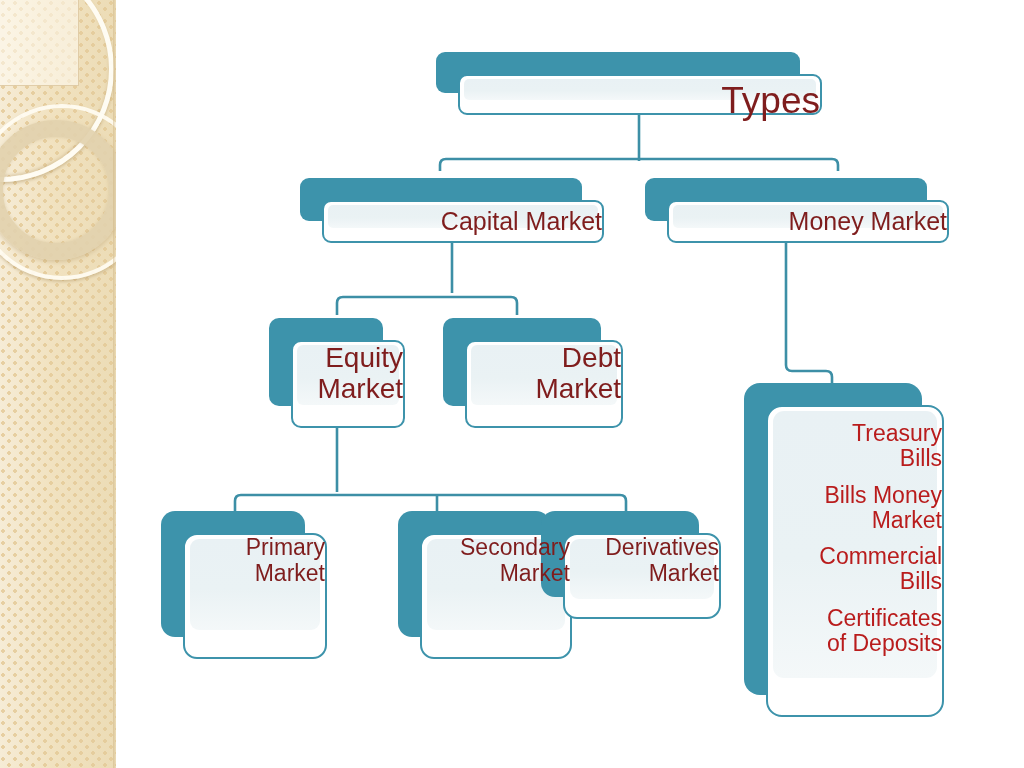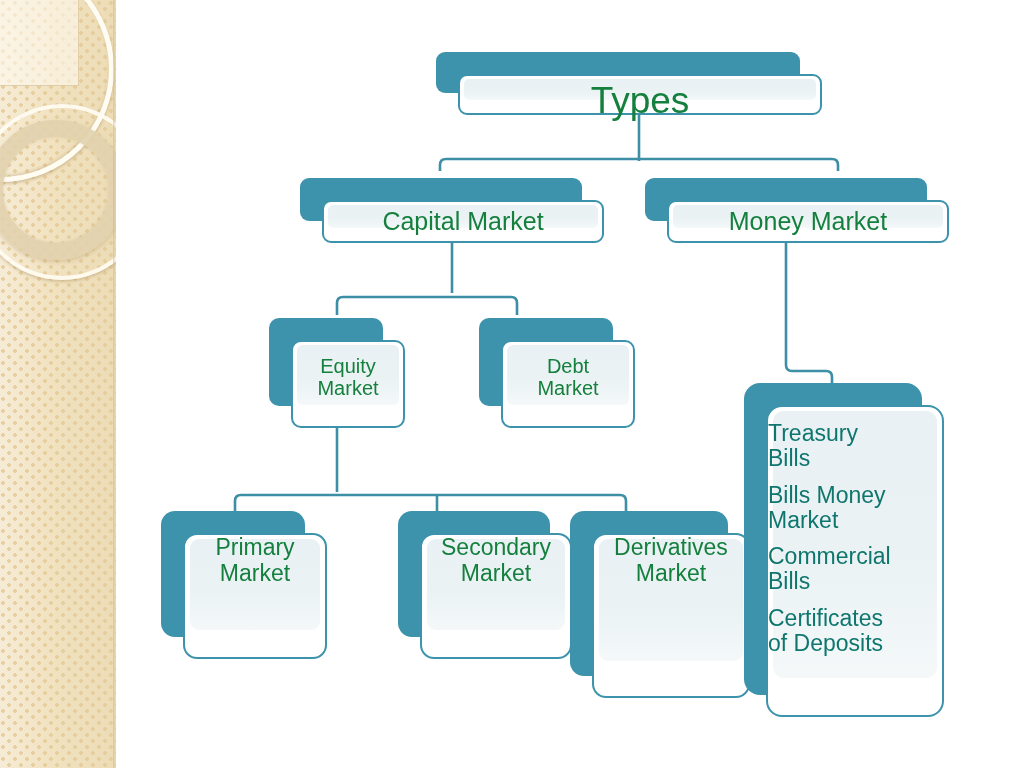--- a/index.html
+++ b/index.html
@@ -115,43 +115,43 @@
     left: 5px; top: 4px;
     right: 5px;
     bottom: 22%;
     background: linear-gradient(to bottom, #e9f1f4 0%, #eaf2f4 55%, #f4f8f9 100%);
     border-radius: 7px;
   }
   .node .label {
     position: relative;
     z-index: 2;
     width: 100%;
-    text-align: center;
-    color: #15803d;
+    text-align: right;
+    color: #7f1d1d;
     line-height: 1.12;
     white-space: pre-line;
   }
 
   
   #node-types .shadow { right: 22px; bottom: 22px; border-radius: 9px; }
   #node-types .card   { left: 22px; top: 22px; border-radius: 9px; }
   #node-types .inner  { left: 4px; top: 3px; right: 4px; bottom: 36%; border-radius: 5px; }
   #node-types .label  { font-size: 37px; padding-top: 4px; }
 
   
   .lvl2 .shadow { right: 22px; bottom: 22px; border-radius: 9px; }
   .lvl2 .card   { left: 22px; top: 22px; border-radius: 9px; }
   .lvl2 .inner  { left: 4px; top: 3px; right: 4px; bottom: 34%; border-radius: 5px; }
   .lvl2 .label  { font-size: 25px; padding-top: 5px; }
 
   
   .lvl3 .shadow { right: 22px; bottom: 22px; border-radius: 10px; }
   .lvl3 .card   { left: 22px; top: 22px; border-radius: 10px; }
   .lvl3 .inner  { left: 4px; top: 3px; right: 4px; bottom: 25%; border-radius: 6px; }
-  .lvl3 .label  { font-size: 20px; padding-top: 13px; }
+  .lvl3 .label  { font-size: 28px; }
 
   
   .lvl4 .shadow { right: 22px; bottom: 22px; border-radius: 14px; }
   .lvl4 .card   { left: 22px; top: 22px; border-radius: 14px; }
   .lvl4 .inner  { left: 5px; top: 4px; right: 5px; bottom: 22%; border-radius: 9px; }
   .lvl4 .label  { font-size: 23px; }
 
   
   #node-instruments .shadow { right: 22px; bottom: 22px; border-radius: 16px; }
   #node-instruments .card   { left: 22px; top: 22px; border-radius: 16px; }
@@ -159,24 +159,24 @@
   #node-instruments .list {
     position: relative;
     z-index: 2;
     width: 100%;
     padding-top: 14px;
     display: flex;
     flex-direction: column;
     gap: 11px;
   }
   #node-instruments .list .item {
-    text-align: left;
+    text-align: right;
     font-size: 23px;
     line-height: 1.1;
-    color: #0f766e;
+    color: #b91c1c;
     white-space: pre-line;
   }
 </style>
 </head>
 <body>
 
 <div id="slide">
 
   <div id="left-band">
     <div class="texture"></div>
@@ -230,21 +230,21 @@
 
   <div class="node lvl3" id="node-equity" style="left:269px; top:318px; width:136px; height:110px;">
     <div class="shadow"></div>
     <div class="card">
       <div class="inner"></div>
       <div class="label">Equity
 Market</div>
     </div>
   </div>
 
-  <div class="node lvl3" id="node-debt" style="left:443px; top:318px; width:156px; height:110px;margin-left:36px;">
+  <div class="node lvl3" id="node-debt" style="left:443px; top:318px; width:180px; height:110px;">
     <div class="shadow"></div>
     <div class="card">
       <div class="inner"></div>
       <div class="label">Debt
 Market</div>
     </div>
   </div>
 
   <div class="node lvl4" id="node-primary" style="left:161px; top:511px; width:166px; height:148px;">
     <div class="shadow"></div>
@@ -257,21 +257,21 @@
 
   <div class="node lvl4" id="node-secondary" style="left:351px; top:511px; width:174px; height:148px;margin-left:47px;">
     <div class="shadow"></div>
     <div class="card">
       <div class="inner"></div>
       <div class="label">Secondary
 Market</div>
     </div>
   </div>
 
-  <div class="node lvl4" id="node-derivatives" style="left:570px; top:511px; width:180px; height:187px;">
+  <div class="node lvl4" id="node-derivatives" style="left:541px; top:511px; width:180px; height:108px;">
     <div class="shadow"></div>
     <div class="card">
       <div class="inner"></div>
       <div class="label">Derivatives
 Market</div>
     </div>
   </div>
 
   <div class="node" id="node-instruments" style="left:744px; top:383px; width:200px; height:334px;">
     <div class="shadow"></div>

